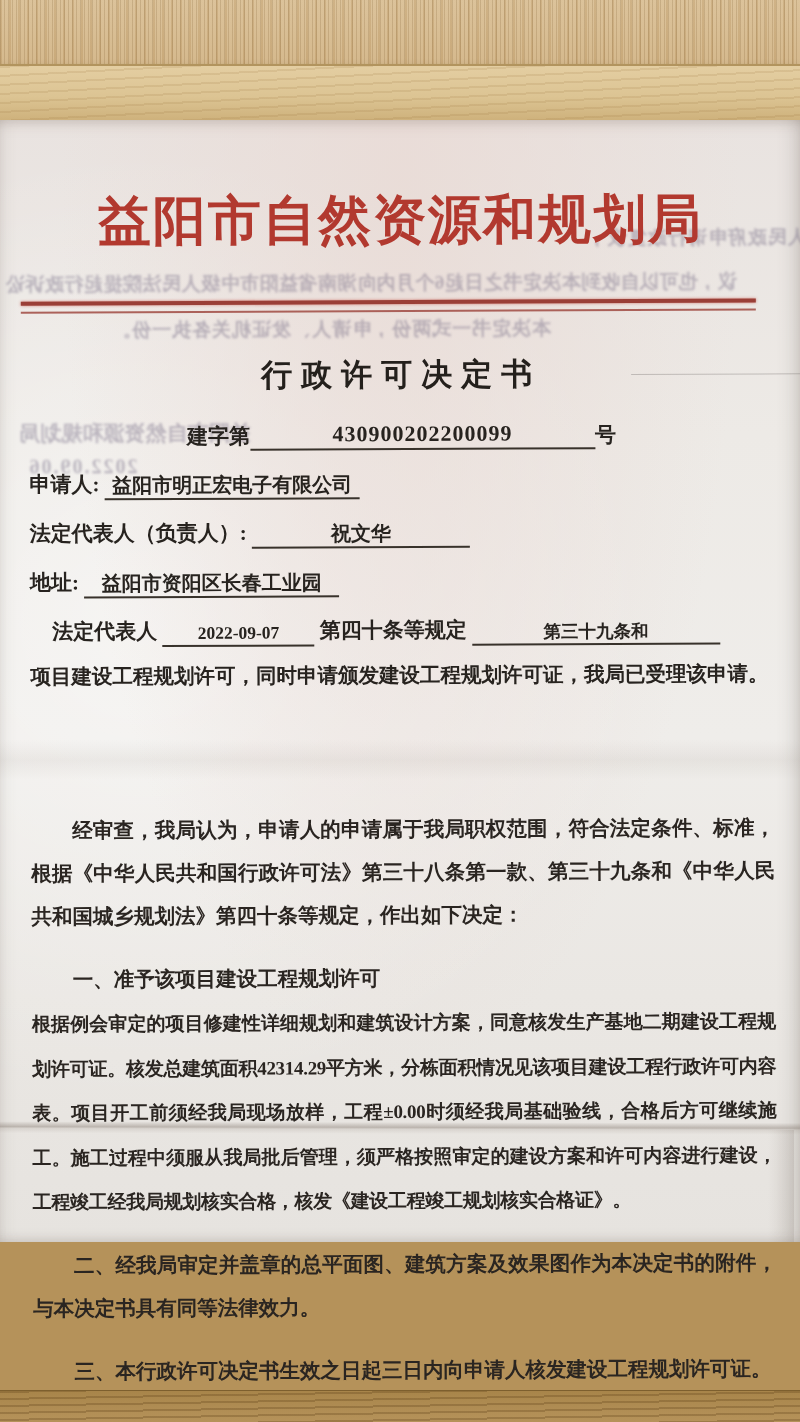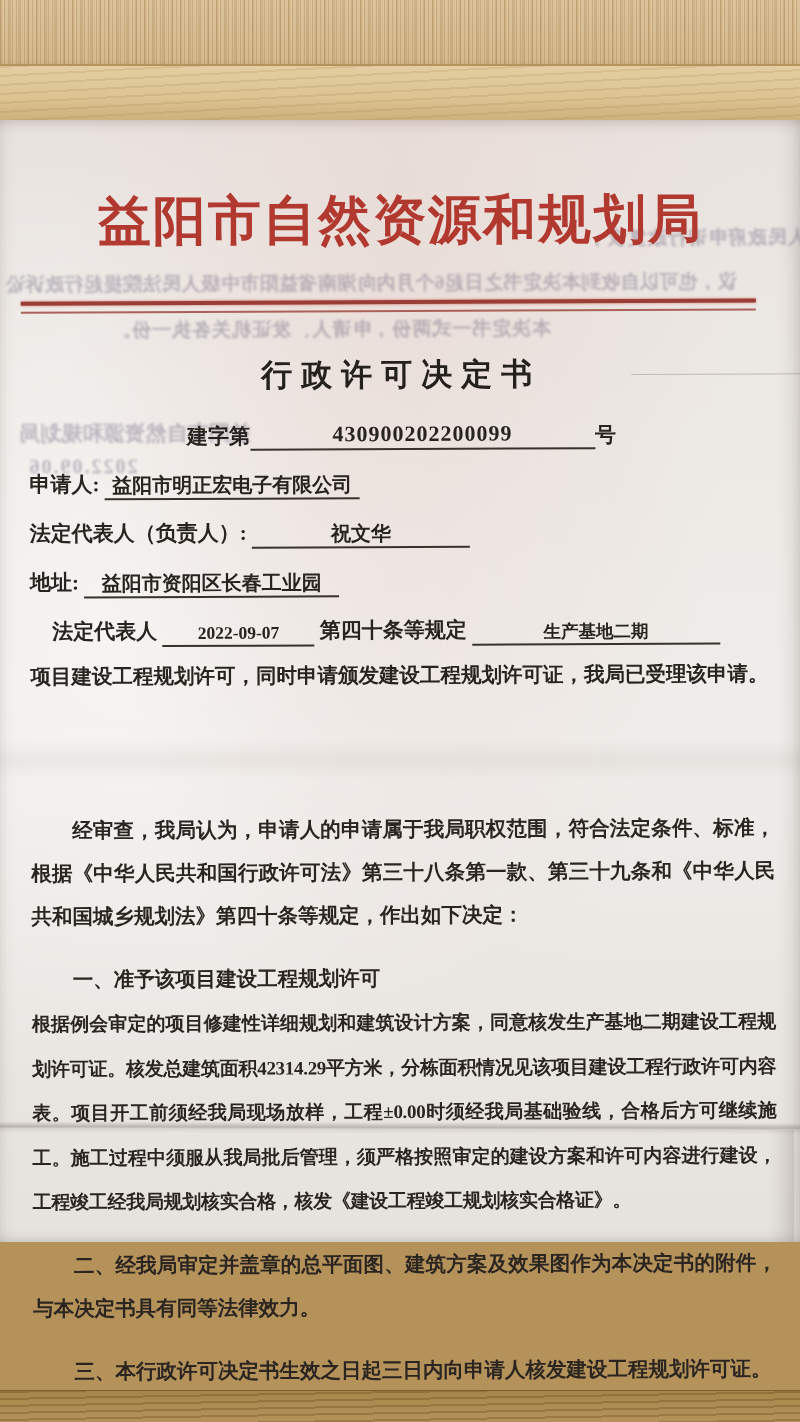--- a/index.html
+++ b/index.html
@@ -134,21 +134,21 @@
 
         <div class="row">
           <span>地址:</span>
           <span class="blank val" style="width:255px;">益阳市资阳区长春工业园</span>
         </div>
 
         <div class="row row-applied">
           <span>法定代表人</span>
           <span class="blank val" style="width:152px;">2022-09-07</span>
           <span>第四十条等规定</span>
-          <span class="blank val" style="width:248px;">生产基地二期</span>
+          <span class="blank val" style="width:248px;">第三十九条和</span>
         </div>
 
         <div class="intro">项目建设工程规划许可，同时申请颁发建设工程规划许可证，我局已受理该申请。</div>
 
         <p class="para review">经审查，我局认为，申请人的申请属于我局职权范围，符合法定条件、标准，根据《中华人民共和国行政许可法》第三十八条第一款、第三十九条和《中华人民共和国城乡规划法》第四十条等规定，作出如下决定：</p>
 
         <p class="para" style="margin:0;">一、准予该项目建设工程规划许可</p>
 
         <p class="para item1-body">根据例会审定的项目修建性详细规划和建筑设计方案，同意核发生产基地二期建设工程规划许可证。核发总建筑面积42314.29平方米，分栋面积情况见该项目建设工程行政许可内容表。项目开工前须经我局现场放样，工程±0.00时须经我局基础验线，合格后方可继续施工。施工过程中须服从我局批后管理，须严格按照审定的建设方案和许可内容进行建设，工程竣工经我局规划核实合格，核发《建设工程竣工规划核实合格证》。</p>
 

